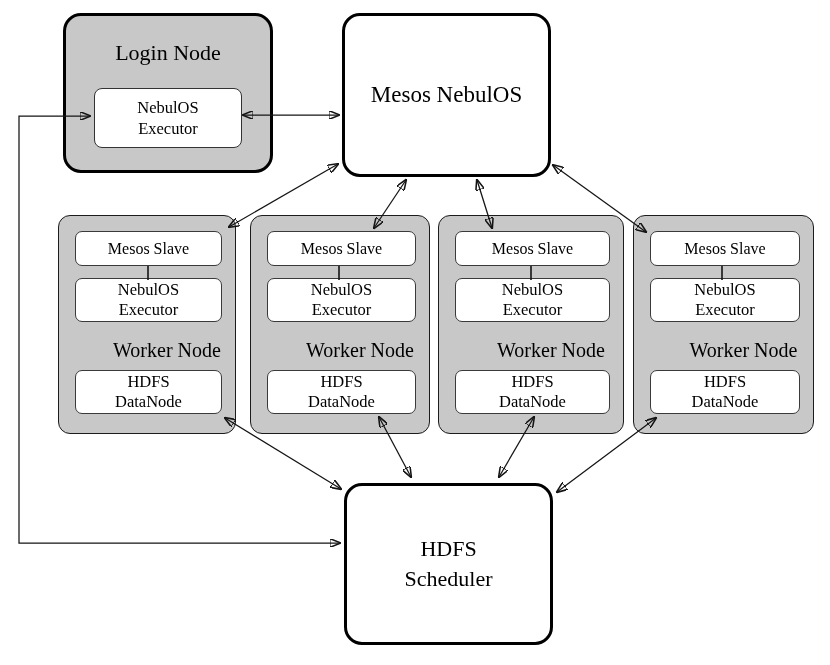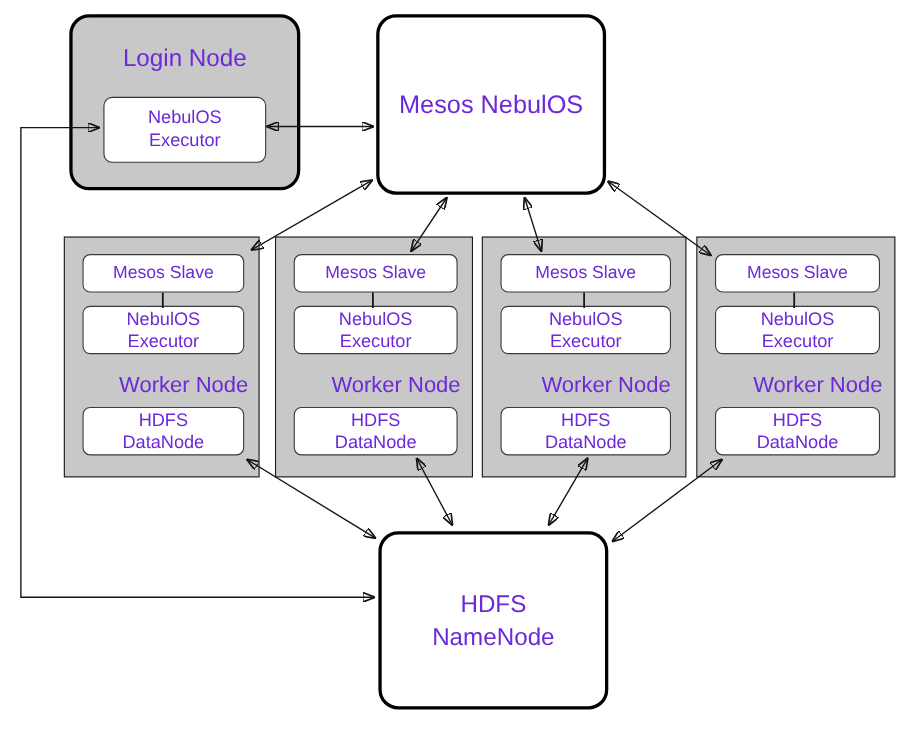--- a/index.html
+++ b/index.html
@@ -1,22 +1,22 @@
 <!DOCTYPE html>
 <html><head>
 <meta charset="utf-8">
 <style>
   html,body{margin:0;padding:0;background:#ffffff;}
   *{box-sizing:border-box;}
   #canvas{
     position:relative;
     width:830px;height:665px;
     background:#ffffff;
-    font-family:Liberation Sans, sans-serif;
-    color:#6d28d9;
+    font-family:Liberation Serif, serif;
+    color:#000000;
     overflow:hidden;
   }
   .node{position:absolute;}
   .big-node{
     border:3px solid #000000;
     border-radius:18px;
   }
   .gray{background:#c8c8c8;}
   .white{background:#ffffff;}
   .login-node{left:63px;top:13px;width:210px;height:160px;}
@@ -35,21 +35,21 @@
     display:flex;align-items:center;justify-content:center;
     font-size:23px;
   }
   .namenode{
     left:344px;top:483px;width:209px;height:162px;
     display:flex;flex-direction:column;align-items:center;justify-content:center;
     font-size:22px;line-height:30px;text-align:center;
   }
   .worker{
     position:absolute;top:215px;height:219px;
-    background:#c8c8c8;border:1.6px solid #1c1c1c;border-radius:0;padding-left:44px;
+    background:#c8c8c8;border:1.6px solid #1c1c1c;border-radius:12px;padding-left:44px;
   }
   .worker-1{left:58px;width:178px;}
   .worker-2{left:250px;width:180px;}
   .worker-3{left:438px;width:186px;}
   .worker-4{left:633px;width:181px;}
   .inner-box{
     position:absolute;left:16px;right:13px;
     background:#ffffff;border:1.4px solid #3a3a3a;border-radius:7px;
     display:flex;flex-direction:column;align-items:center;justify-content:center;
     text-align:center;
@@ -82,21 +82,21 @@
       <span>Executor</span>
     </div>
   </div>
 
   <div class="node big-node white master-node">
     <span>Mesos NebulOS</span>
   </div>
 
   <div class="node big-node white namenode">
     <span>HDFS</span>
-    <span>NameNode</span>
+    <span>Scheduler</span>
   </div>
 
   <div class="worker worker-1">
     <div class="inner-box slave-box">
       <span>Mesos Slave</span>
     </div>
     <div class="inner-box executor-box">
       <span>NebulOS</span>
       <span>Executor</span>
     </div>

